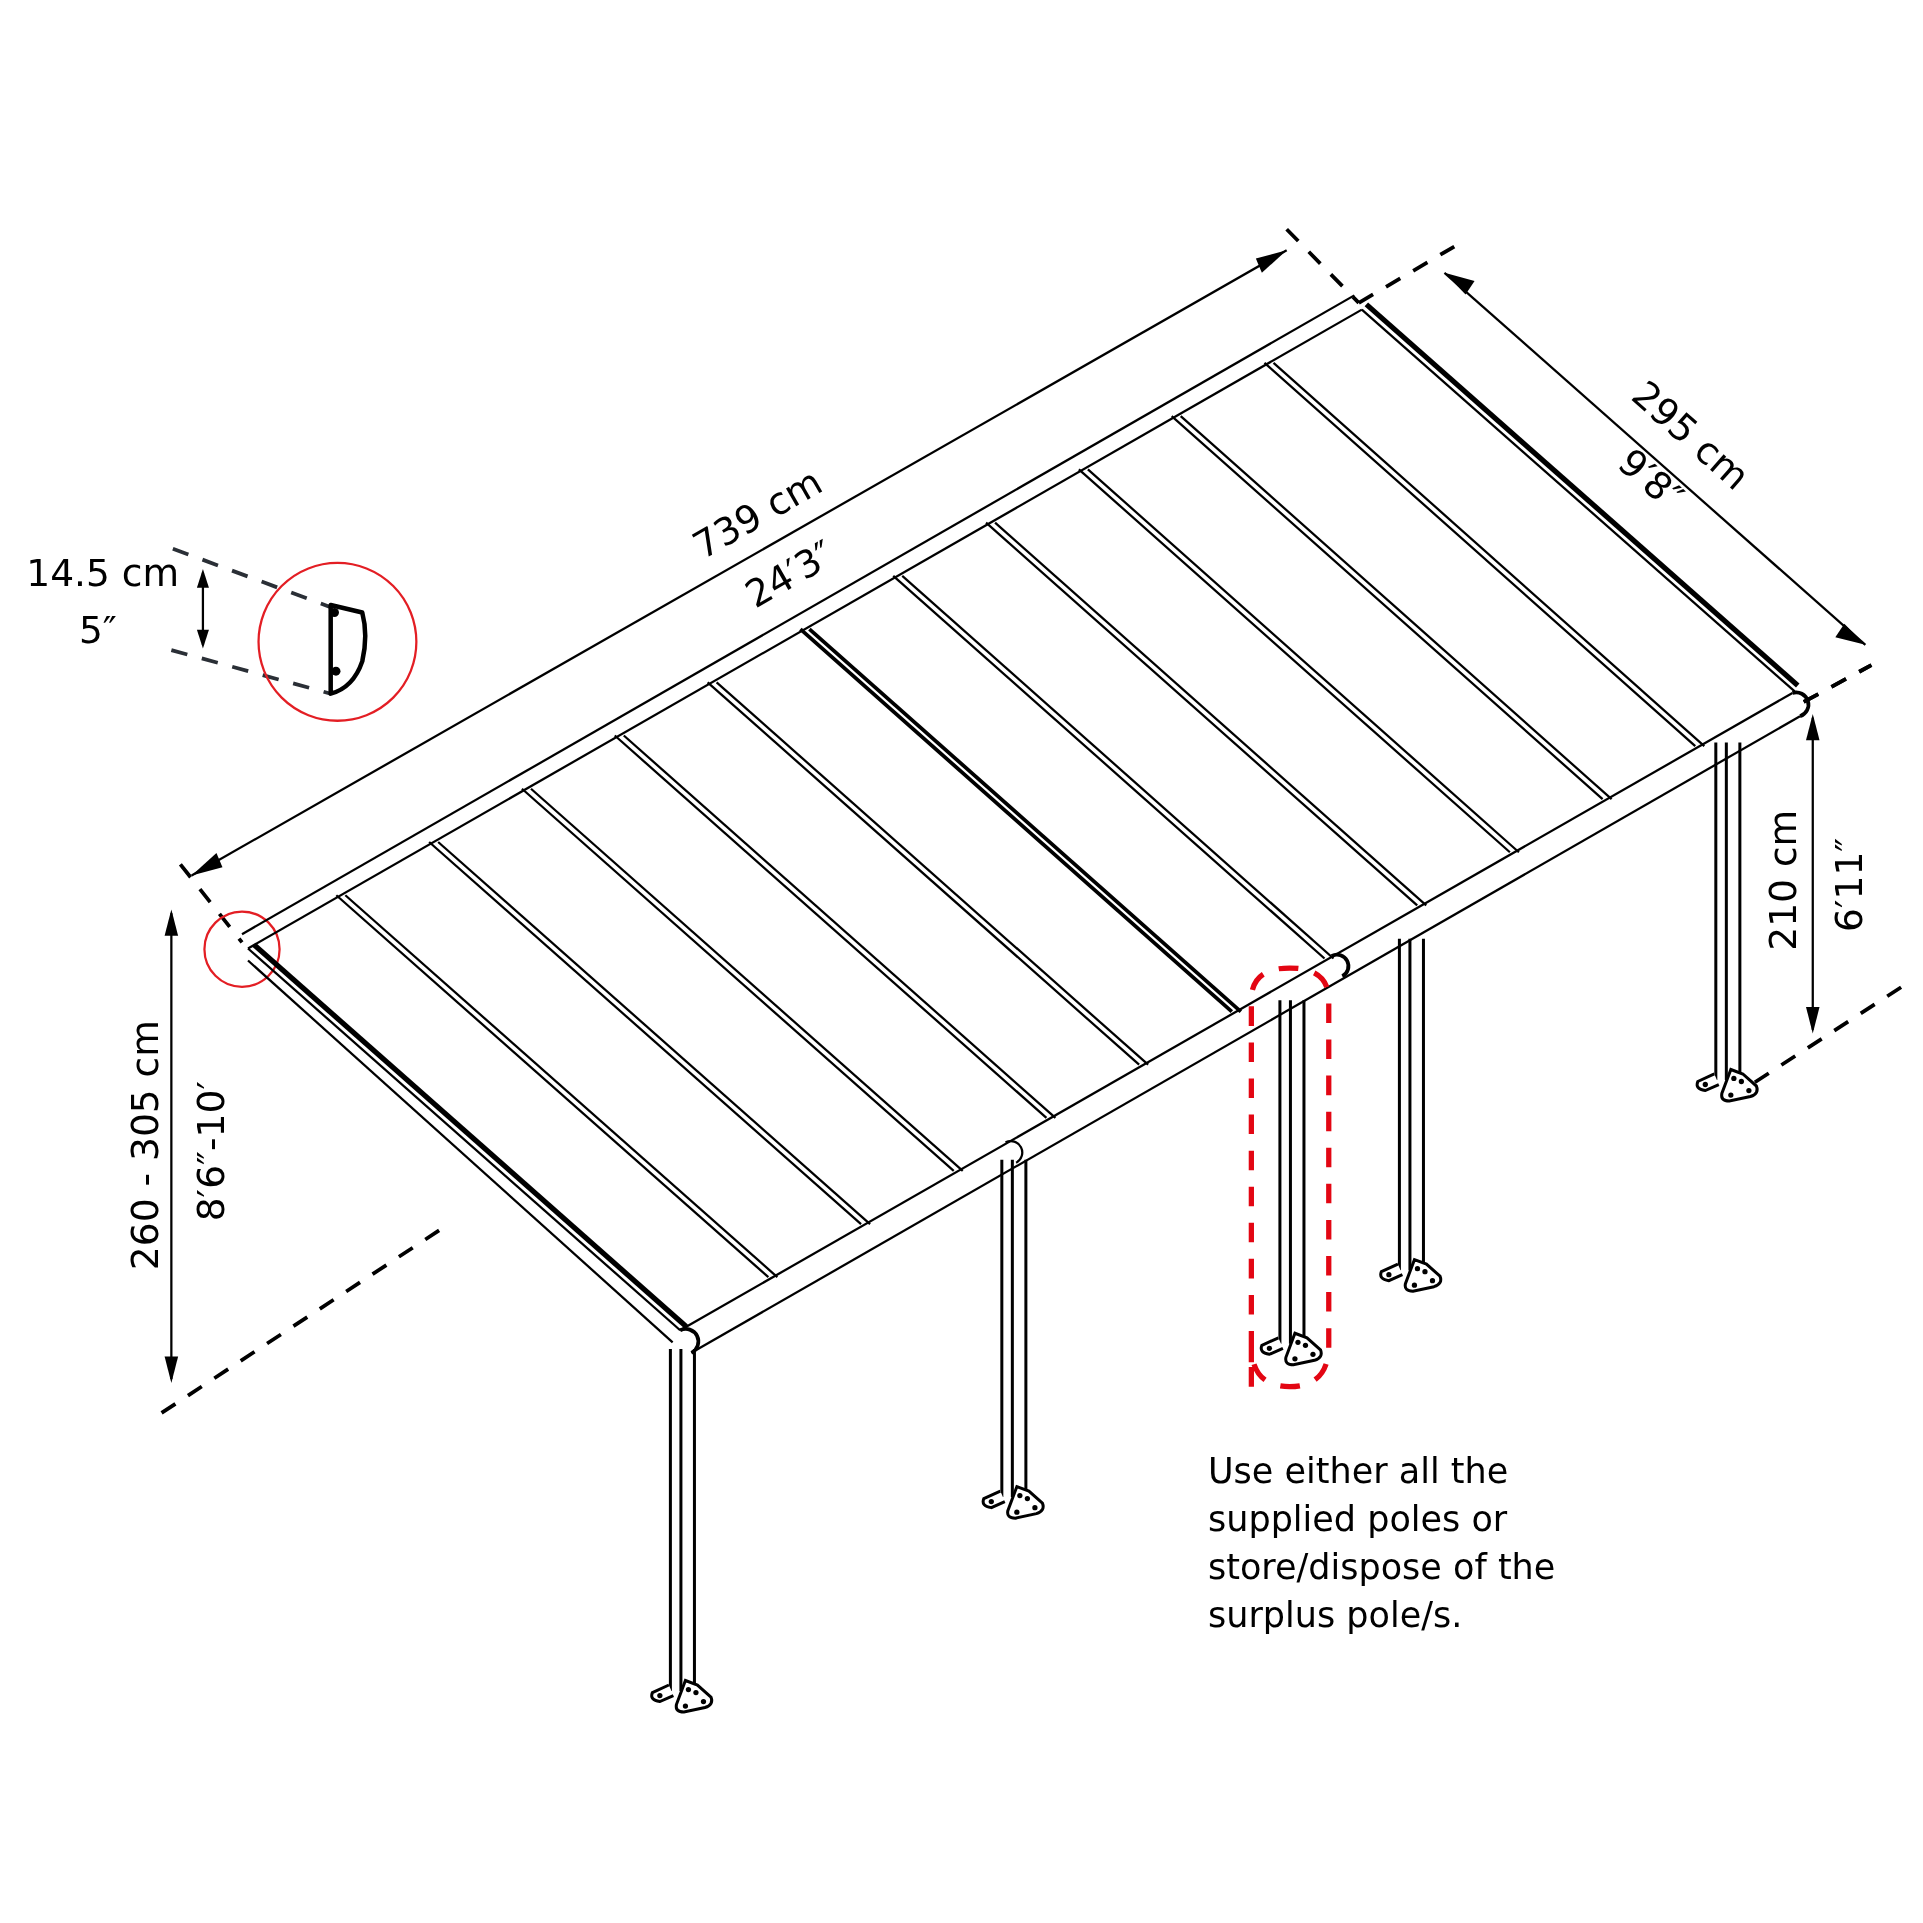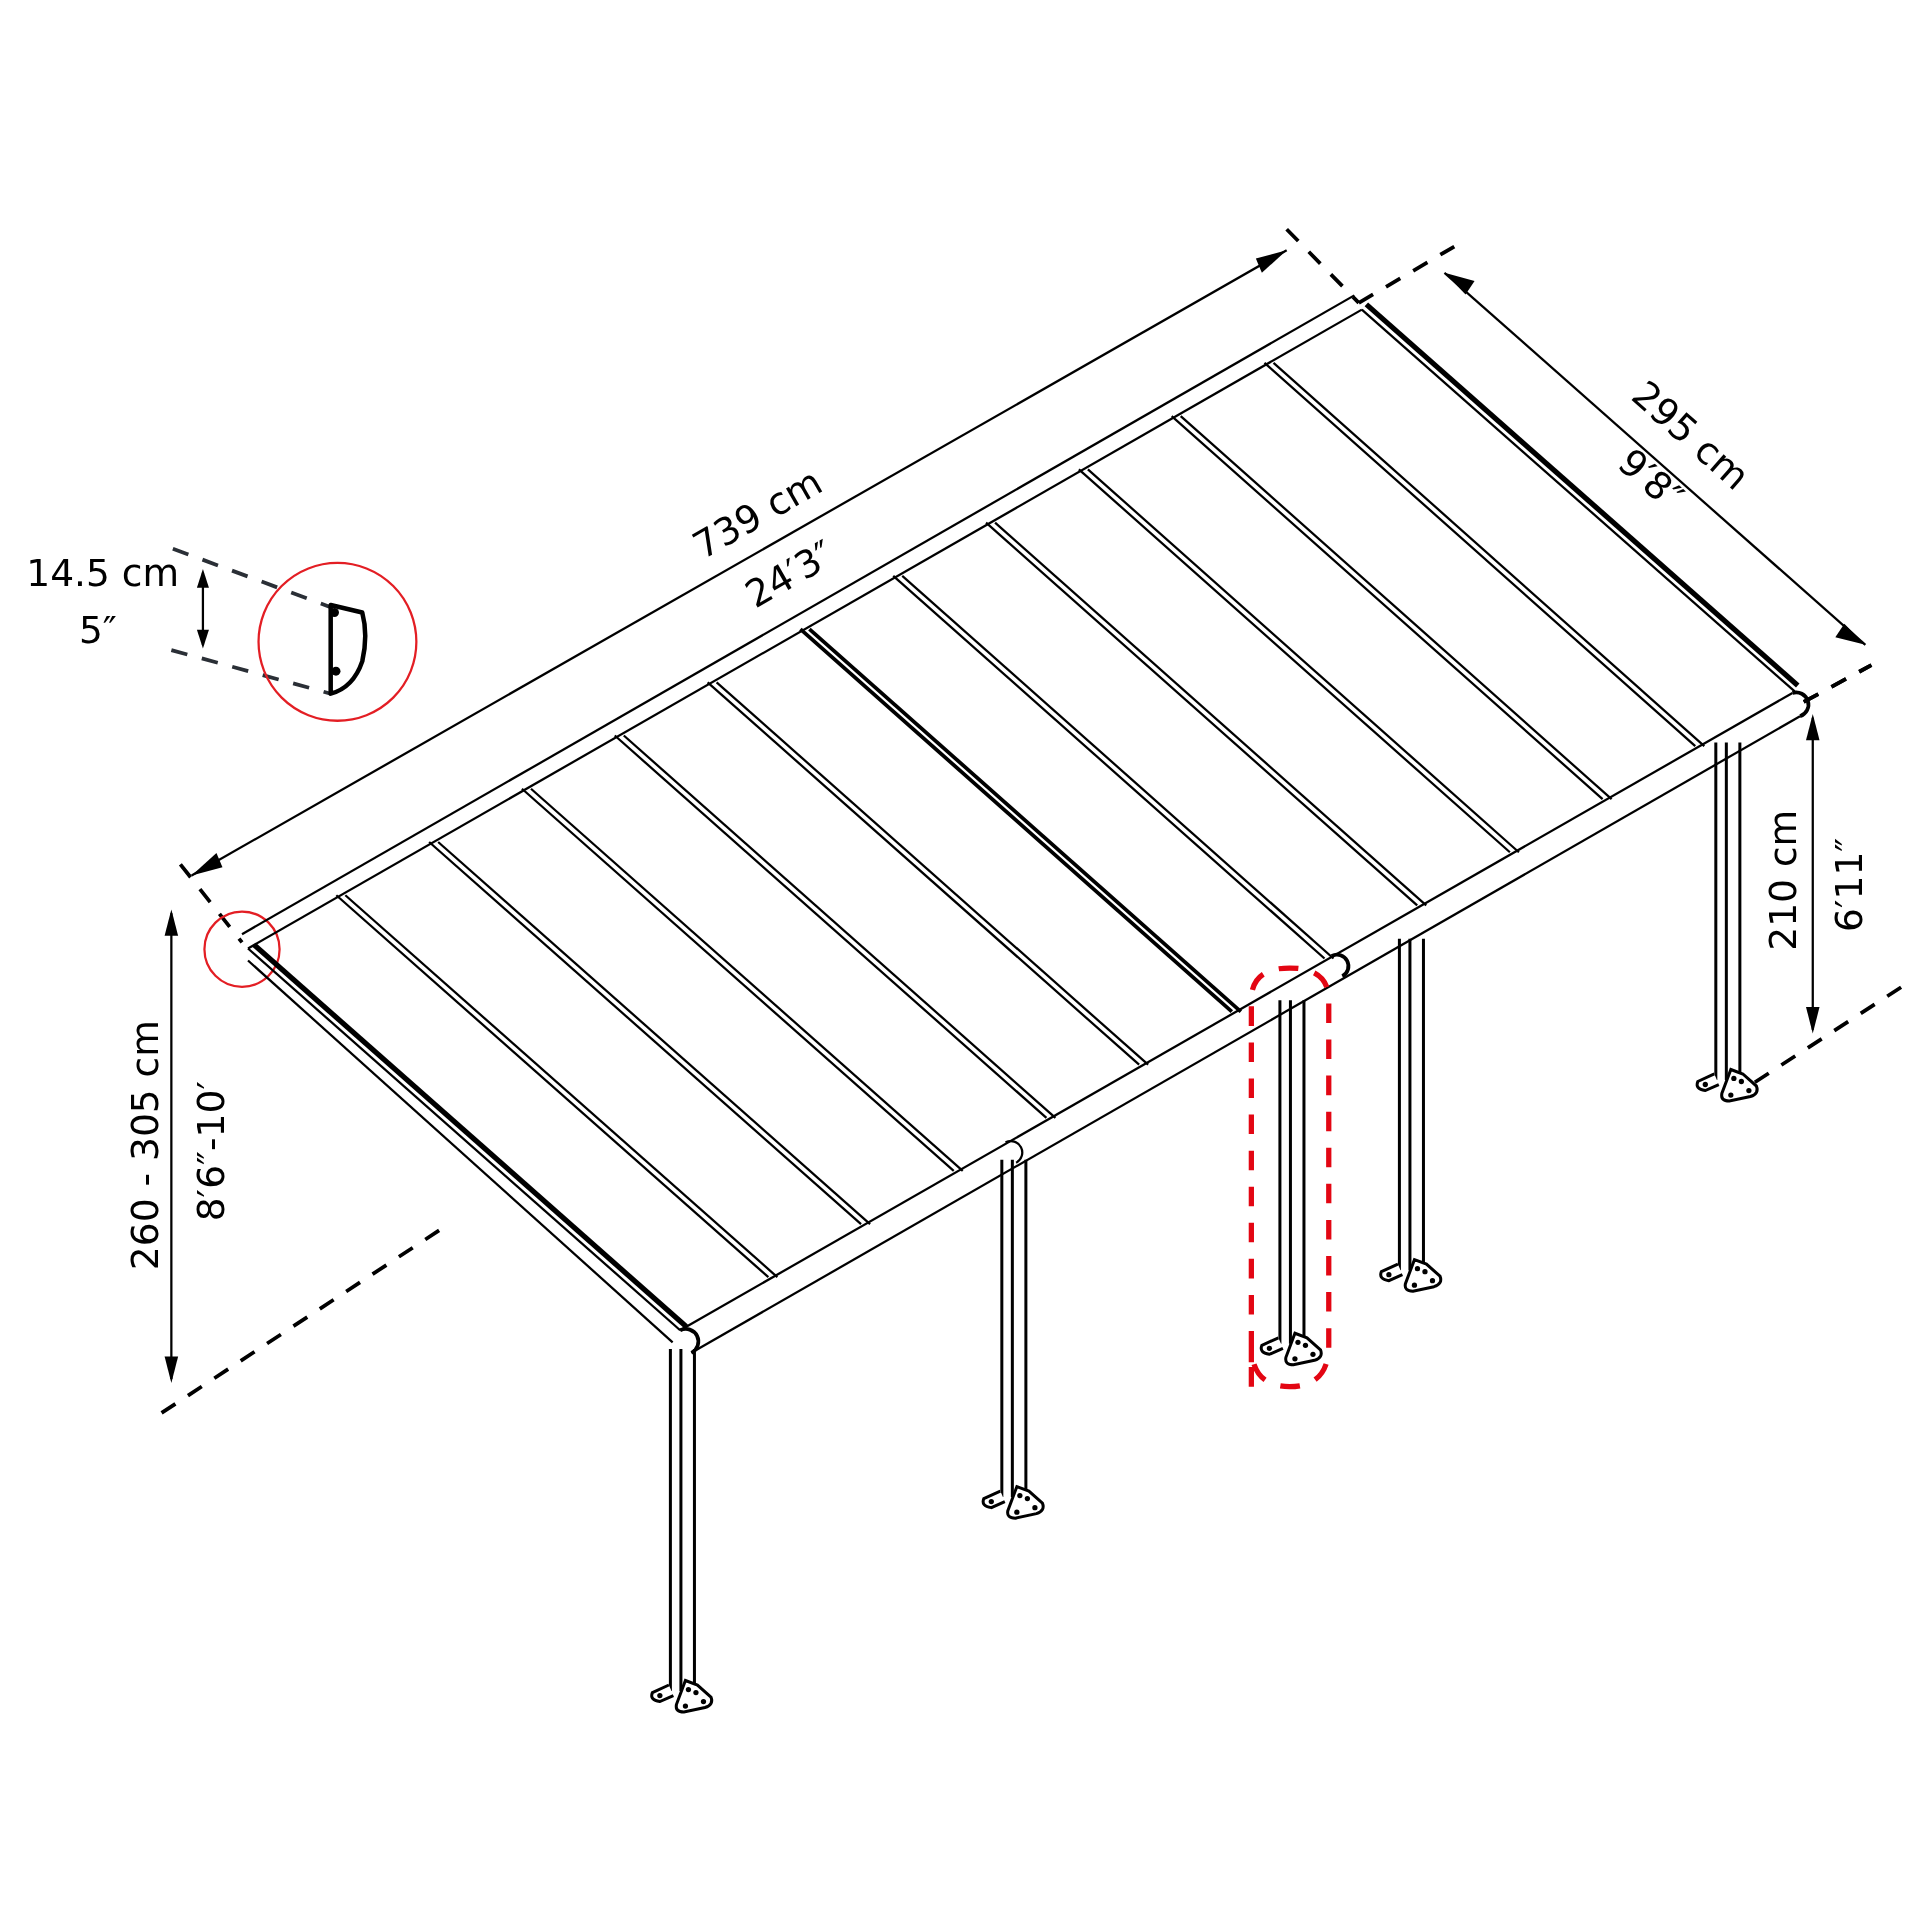--- a/index.html
+++ b/index.html
@@ -178,14 +178,18 @@
         <line x1="1571" y1="553.6666666666666" x2="2144.3333333333335" y2="1063.3333333333333" stroke="#000" stroke-width="3"></line>
         <line x1="1682.5" y1="482.83333333333337" x2="2255.6666666666665" y2="992.6666666666667" stroke="#000" stroke-width="3"></line>
         <line x1="1694.5" y1="482.83333333333337" x2="2267.6666666666665" y2="992.6666666666667" stroke="#000" stroke-width="3"></line>
       </g>
   </g>
 
   <path d="M1665,1845 L1665,1330 Q1665,1288 1716,1288 Q1768,1288 1768,1330 L1768,1790 Q1768,1845 1716,1845 Q1665,1845 1665,1790 Z" fill="none" stroke="#e30613" stroke-width="7" stroke-dasharray="26,22"></path>
 </svg>
 
 <div class="note">
+  <div class="note-body">Use either all the
+supplied poles or
+store/dispose of the
+surplus pole/s.</div>
 </div>
 
 
 </body></html>

